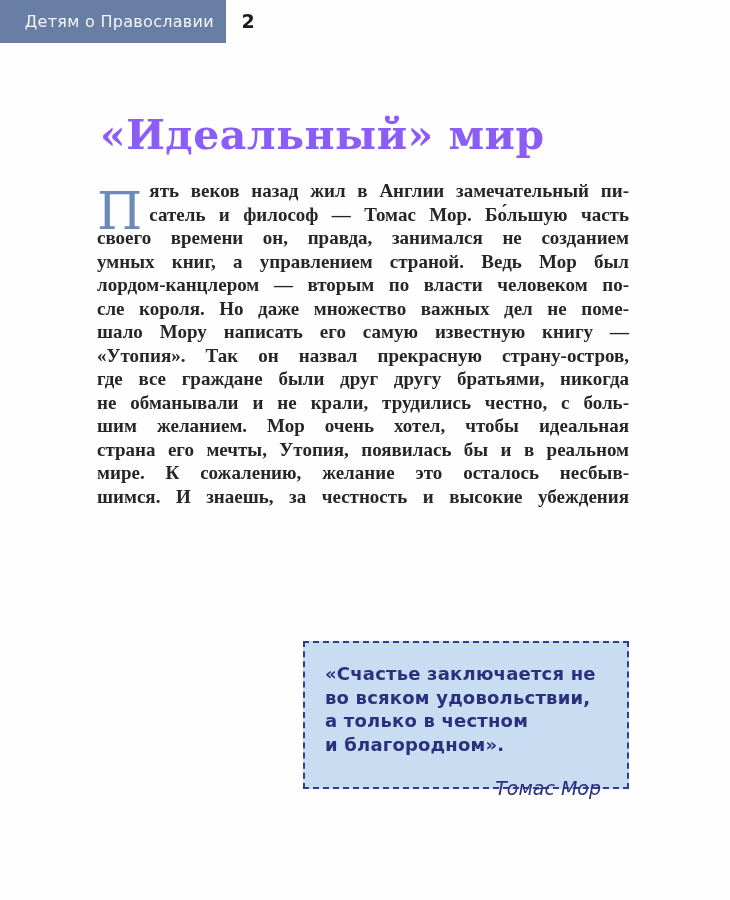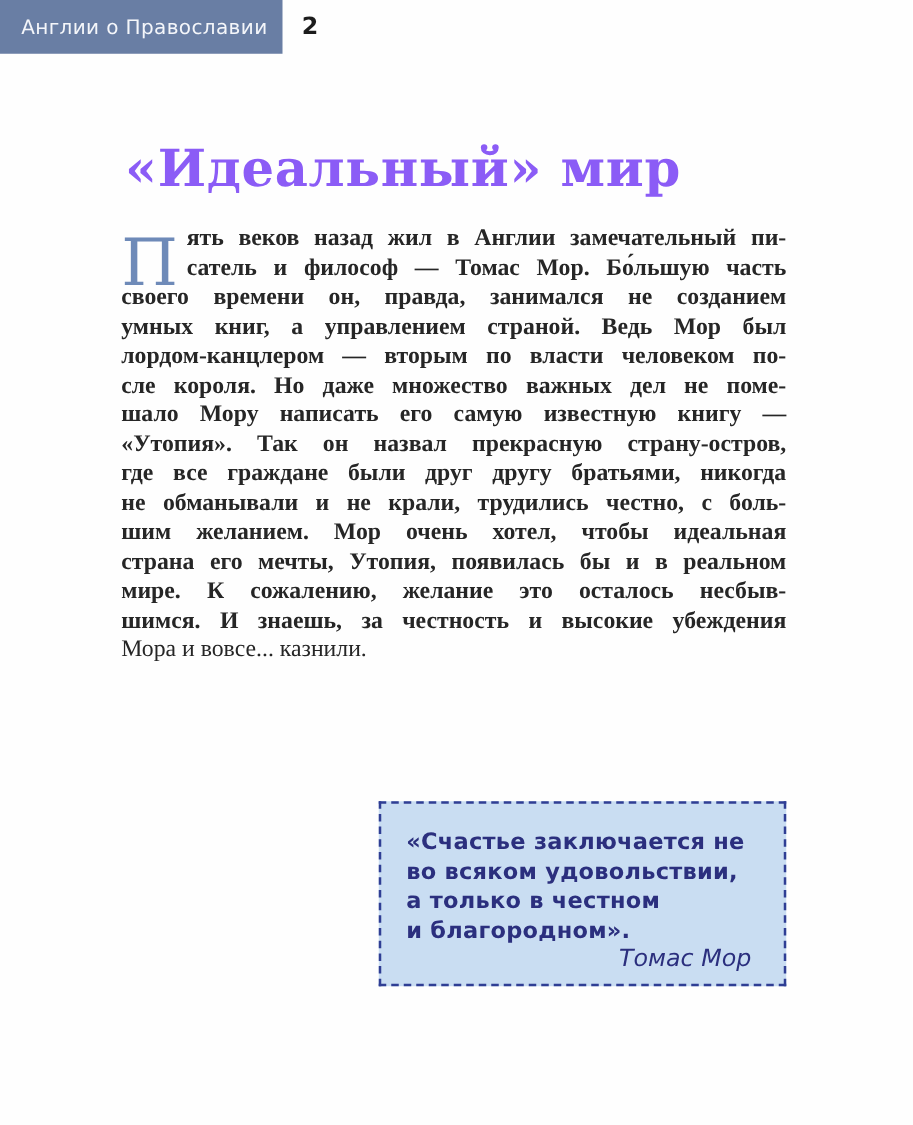--- a/index.html
+++ b/index.html
@@ -100,33 +100,34 @@
     color: #2b2f7e;
   }
   .quote-lines {
     white-space: pre-line;
     font-weight: bold;
     font-size: 18px;
     line-height: 23.5px;
     letter-spacing: 0.2px;
   }
   .quote-attribution {
+    margin-top: 21px;
     text-align: right;
     font-style: italic;
     font-size: 19px;
     padding-right: 10px;
   }
 </style>
 </head>
 <body>
 
 <div class="page">
 
   <div class="header-bar">
-    <span>Англии о Православии</span>
+    <span>Детям о Православии</span>
   </div>
   <div class="page-number">2</div>
 
   <h1 class="article-title">«Идеальный» мир</h1>
 
   <div class="body-block">
     <div class="drop-cap">
       <span>П</span>
     </div>
     <div class="body-lines">ять веков назад жил в Англии замечательный пи-
@@ -136,21 +137,20 @@
 лордом-канцлером — вторым по власти человеком по-
 сле короля. Но даже множество важных дел не поме-
 шало Мору написать его самую известную книгу —
 «Утопия». Так он назвал прекрасную страну-остров,
 где все граждане были друг другу братьями, никогда
 не обманывали и не крали, трудились честно, с боль-
 шим желанием. Мор очень хотел, чтобы идеальная
 страна его мечты, Утопия, появилась бы и в реальном
 мире. К сожалению, желание это осталось несбыв-
 шимся. И знаешь, за честность и высокие убеждения</div>
-    <div class="body-last-line">Мора и вовсе... казнили.</div>
   </div>
 
   <div class="quote-box">
     <div class="quote-lines">«Счастье заключается не
 во всяком удовольствии,
 а только в честном
 и благородном».</div>
     <div class="quote-attribution">Томас Мор</div>
   </div>
 

